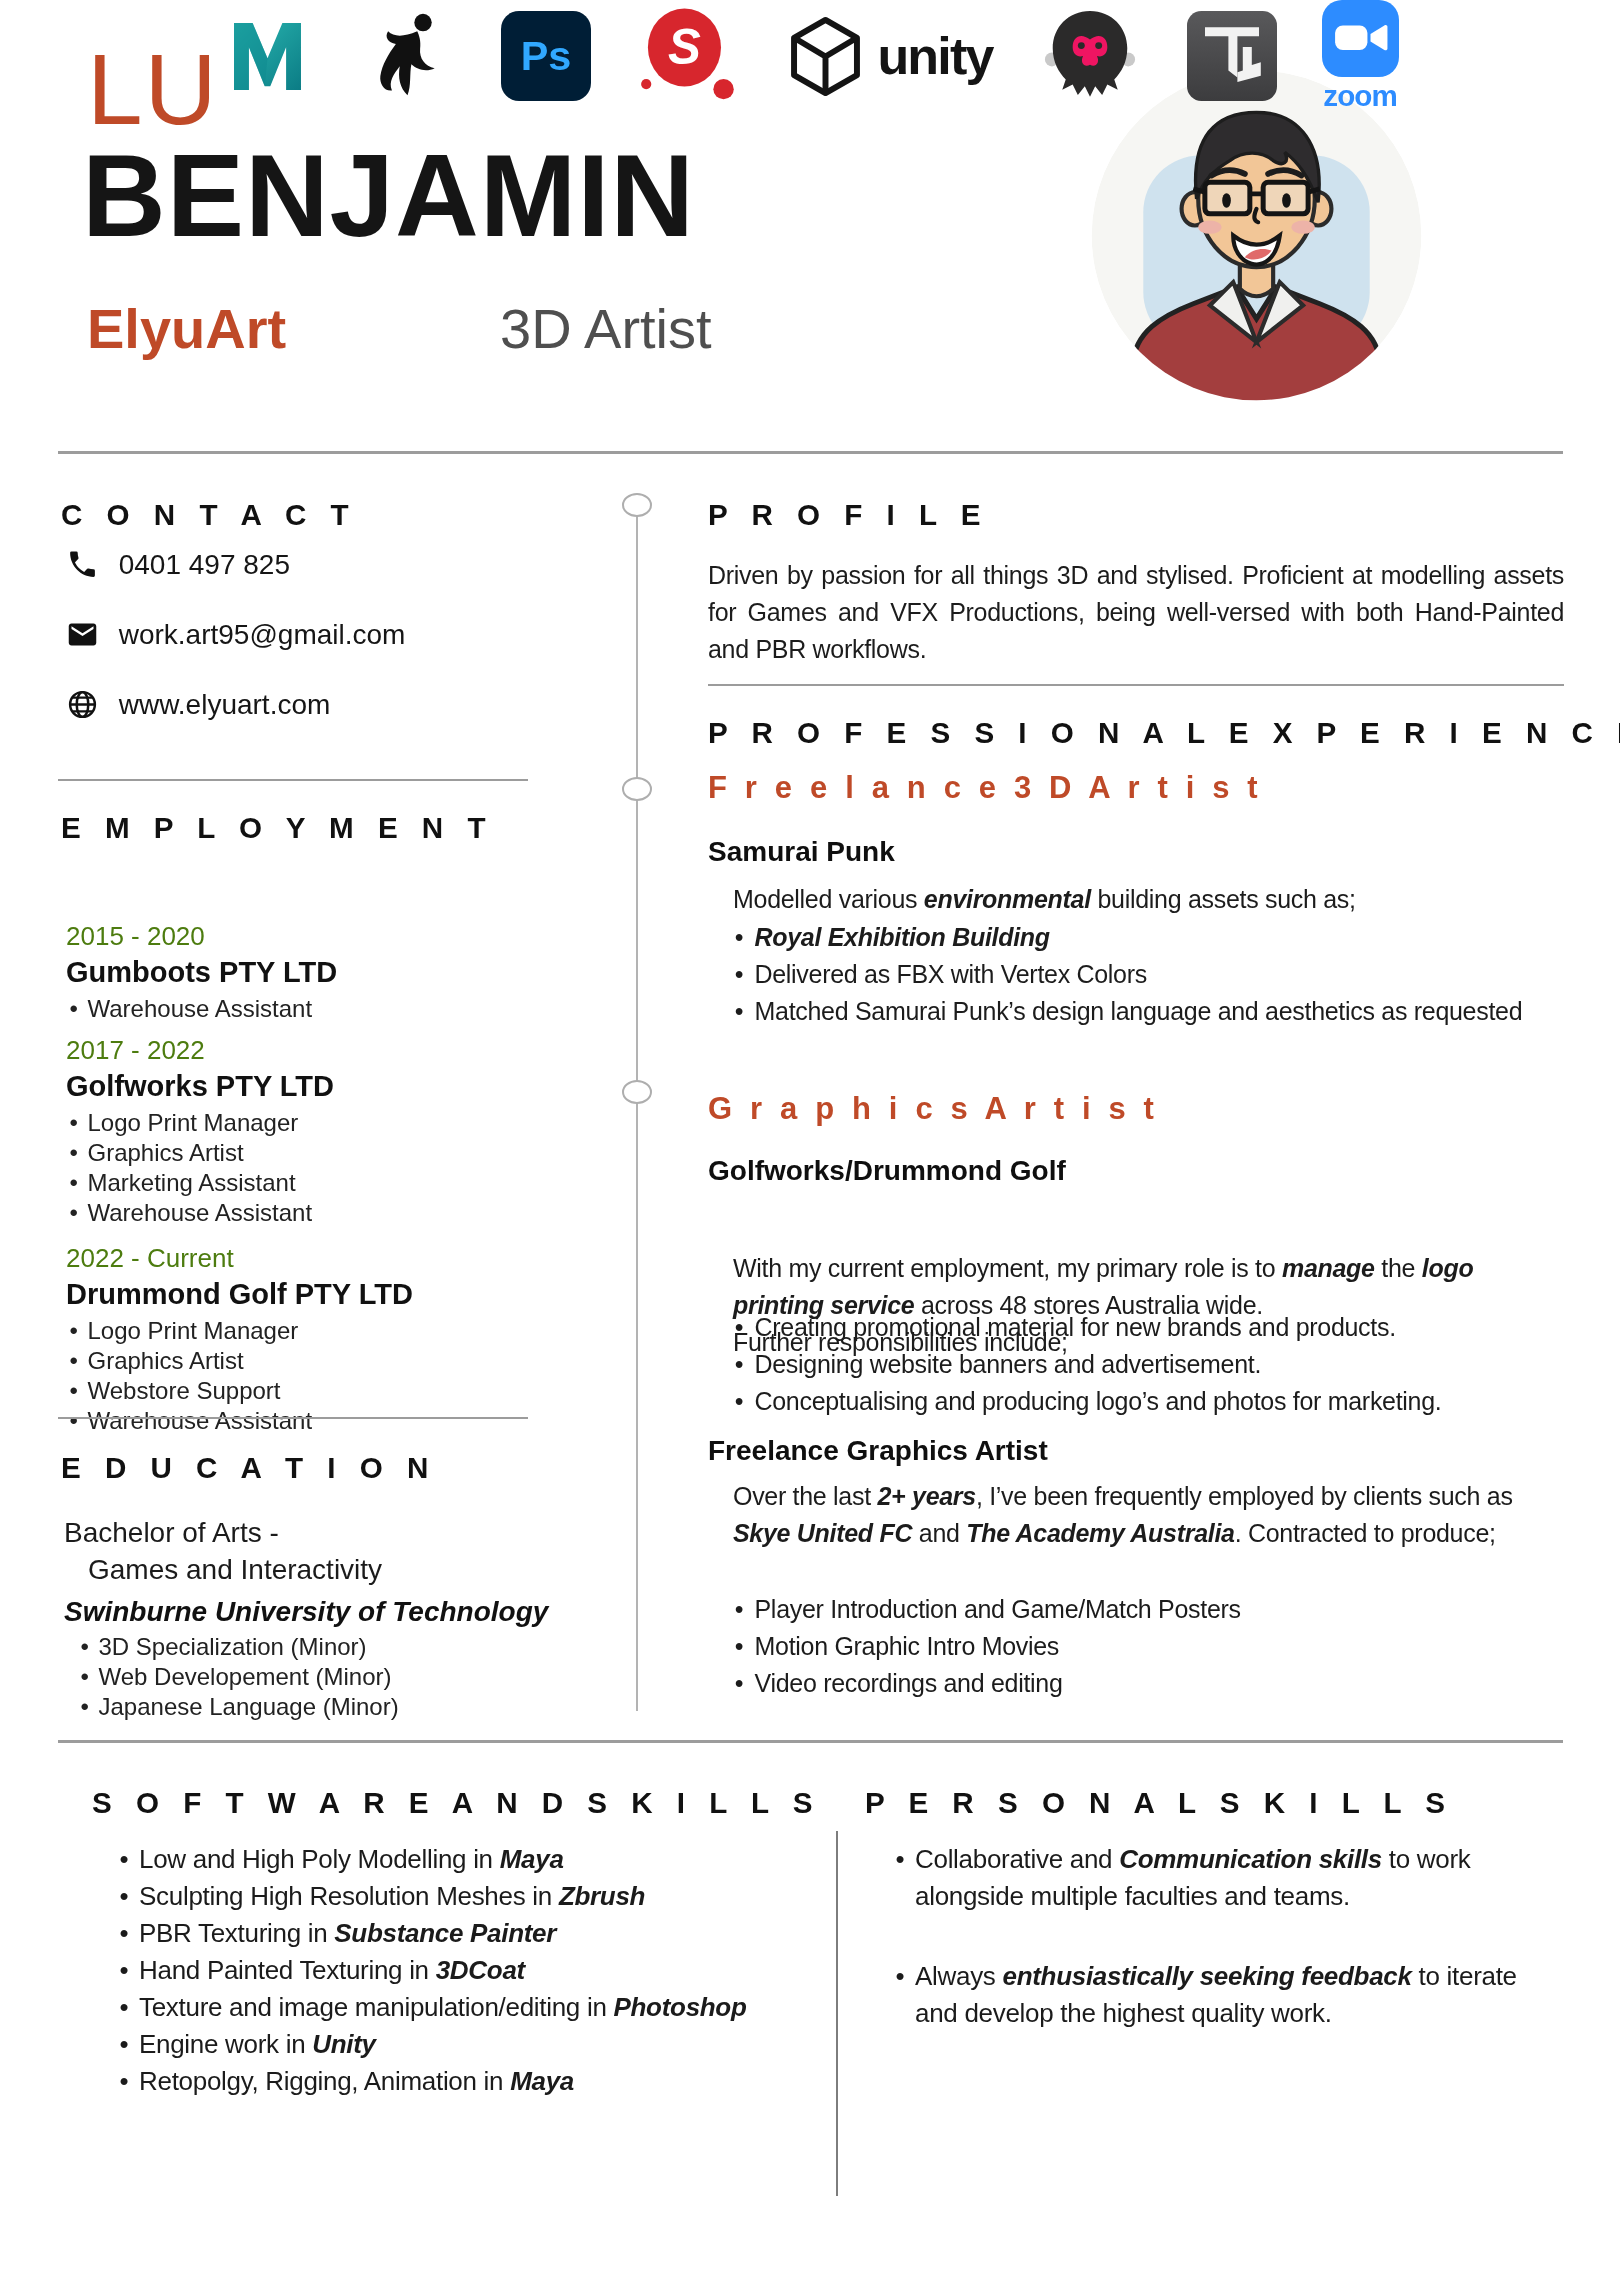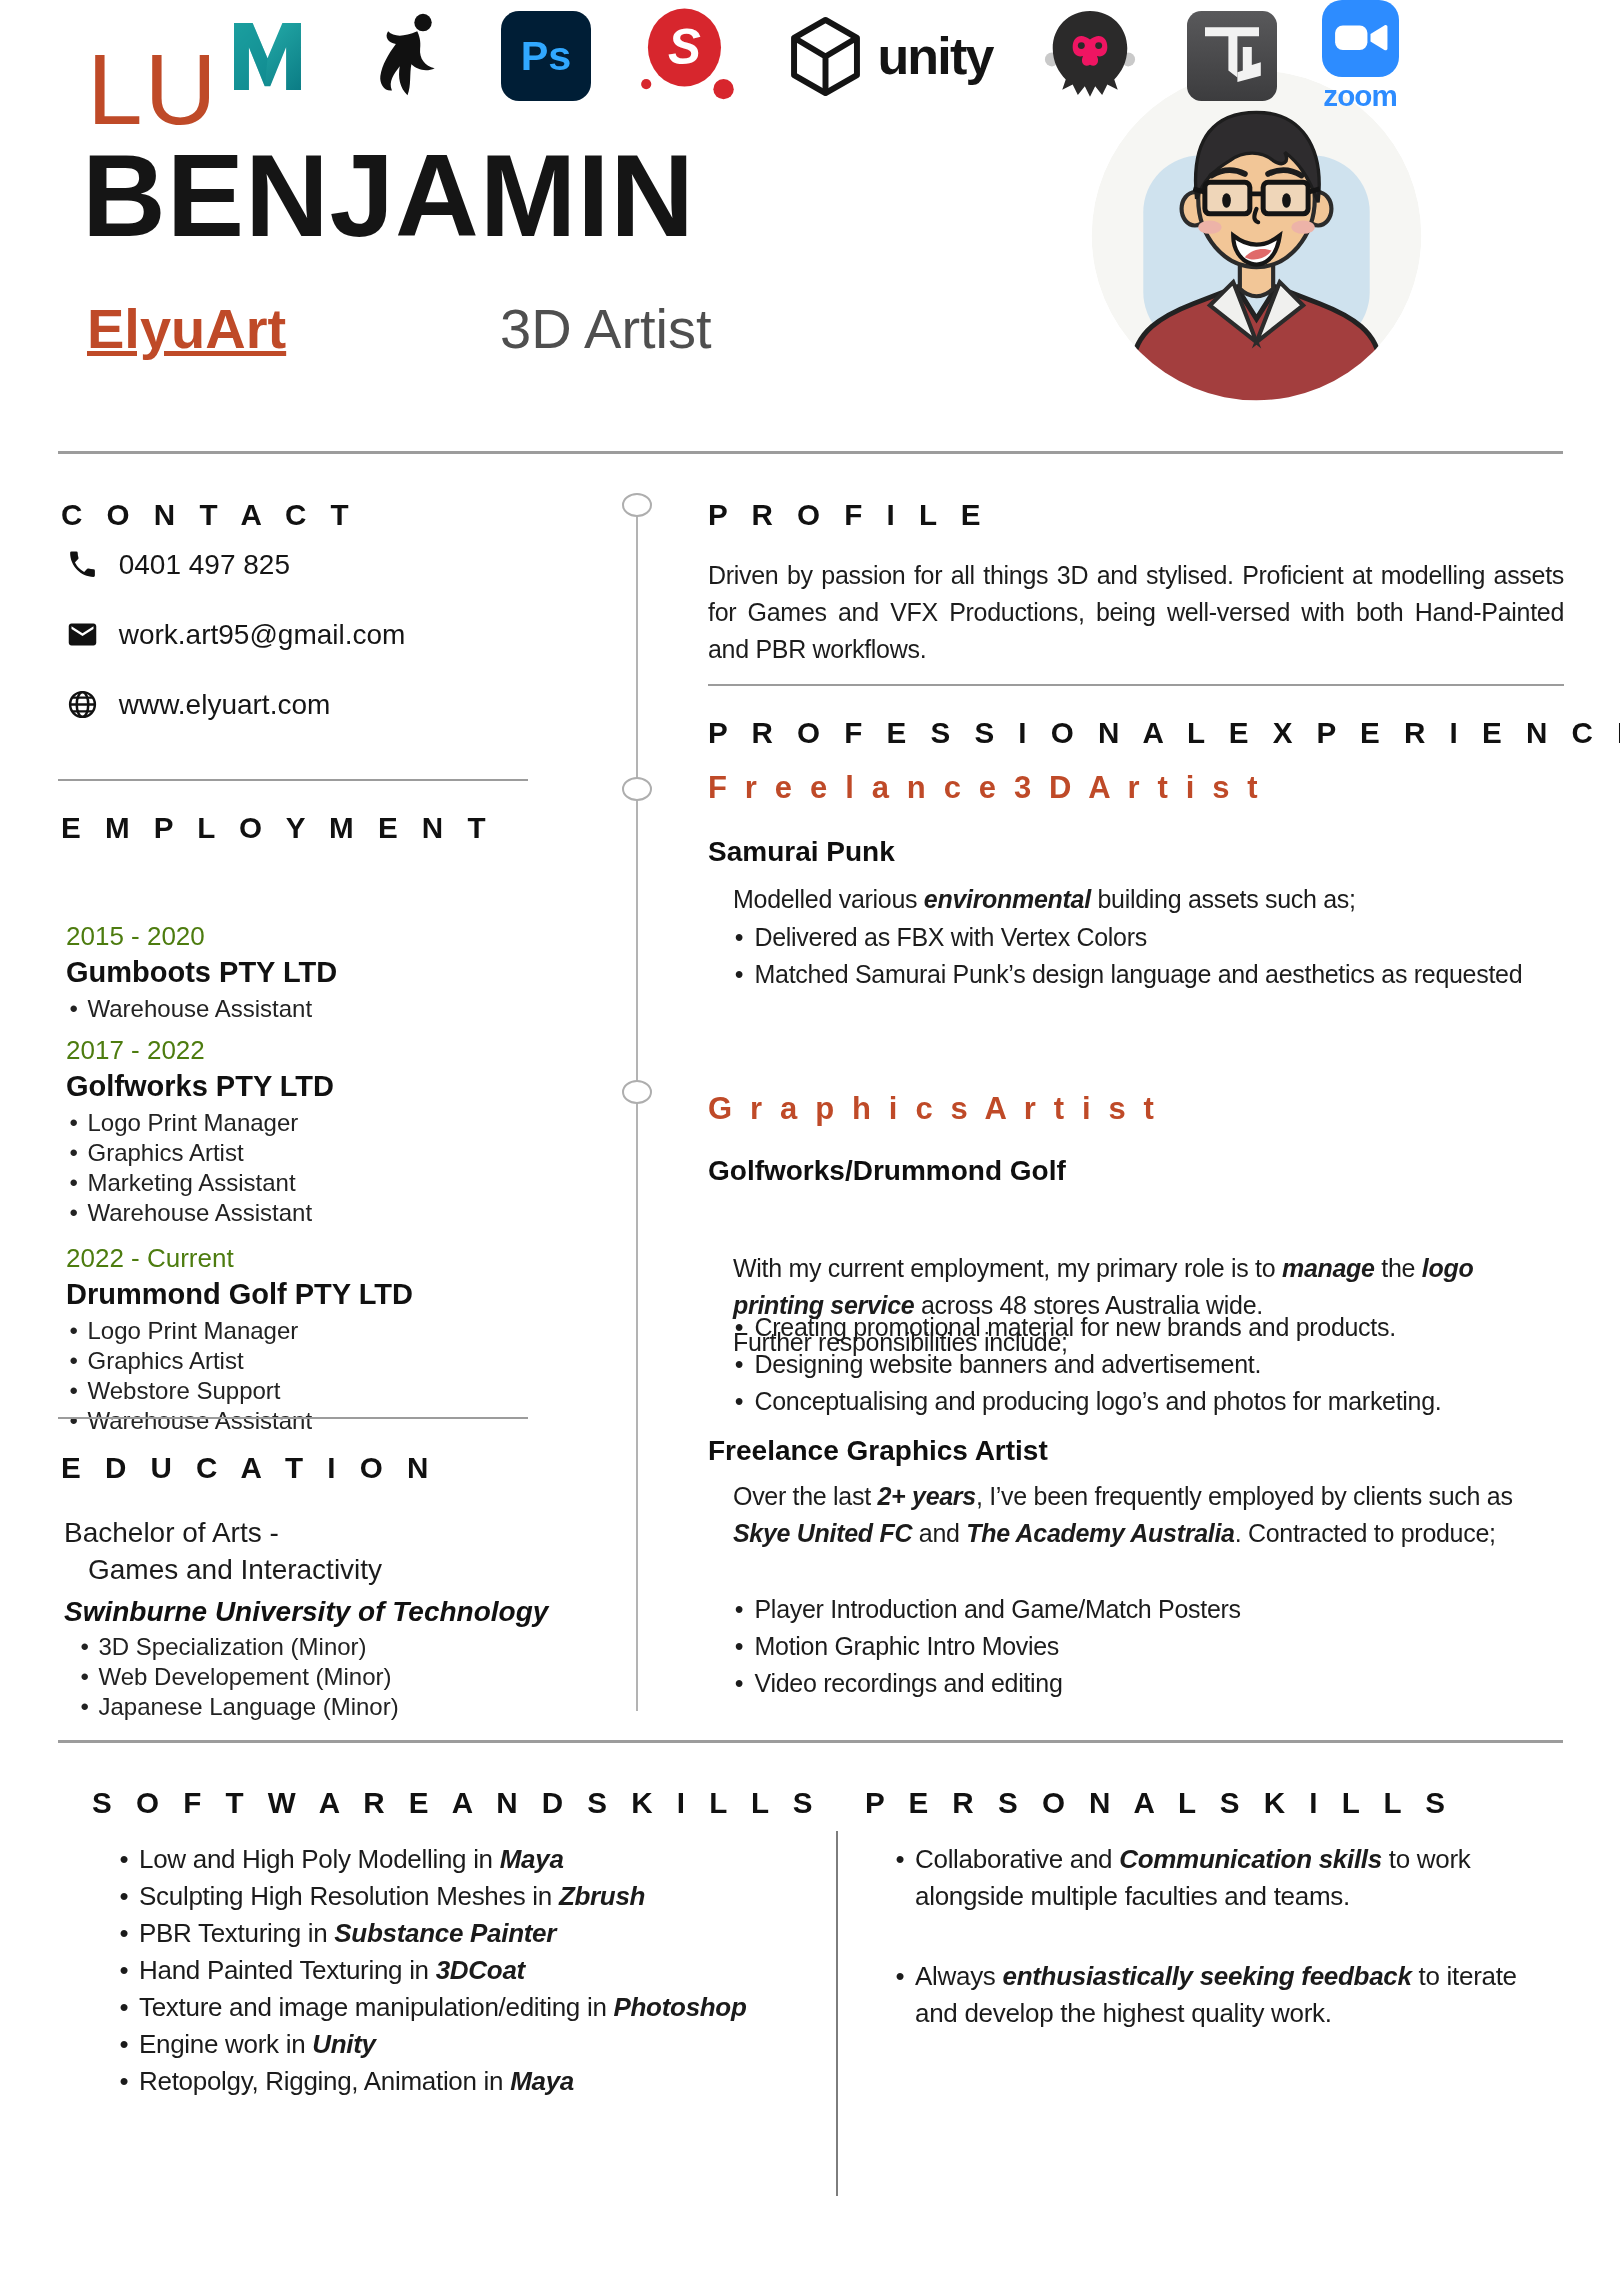--- a/index.html
+++ b/index.html
@@ -10,21 +10,21 @@
     font-family:"Liberation Sans", sans-serif;
     color:#1b1b1b;
     overflow:hidden;
   }
   .abs { position:absolute; }
   b { font-weight:bold; font-style:italic; }
 
   
   .name1 { font-size:100px; line-height:1; color:#bf4a28; letter-spacing:1.8px; }
   .name2 { font-size:116px; line-height:1; font-weight:bold; color:#151515; letter-spacing:0.9px; }
-  .brand { font-size:56px; color:#bf4a28; font-weight:bold;text-decoration:underline; }
+  .brand { font-size:56px; color:#bf4a28; font-weight:bold; }
   .role  { font-size:56px; color:#4f4f4f; }
   .avatar { width:333px; height:333px; border-radius:50%; overflow:hidden; }
 
   .hr { background:#9c9c9c; }
 
   
   .h-section { font-size:29.6px; font-weight:bold; letter-spacing:0.27em; color:#111; white-space:nowrap; }
   .h-sub { font-size:31px; font-weight:bold; letter-spacing:0.15em; color:#bf4a28; white-space:nowrap; }
 
   
@@ -208,20 +208,21 @@
 <div class="abs body-p just" style="left:708px; top:557px; width:856px;">Driven by passion for all things 3D and stylised. Proficient at modelling assets for Games and VFX Productions, being well-versed with both Hand-Painted and PBR workflows.</div>
 
 <div class="abs hr" style="left:708px; top:684px; width:856px; height:1.8px;"></div>
 
 <div class="abs h-section" style="left:708px; top:716px;">P R O F E S S I O N A L   E X P E R I E N C E</div>
 
 <div class="abs h-sub" style="left:708px; top:770px;">F r e e l a n c e   3 D   A r t i s t</div>
 <div class="abs client" style="left:708px; top:836px;">Samurai Punk</div>
 <div class="abs body-p" style="left:733px; top:881px; width:833px;">Modelled various <b>environmental</b> building assets such as;</div>
 <div class="abs body-p blist" style="left:733px; top:919px; width:833px;">
+  <div><b>Royal Exhibition Building</b></div>
   <div>Delivered as FBX with Vertex Colors</div>
   <div>Matched Samurai Punk’s design language and aesthetics as requested</div>
 </div>
 
 <div class="abs h-sub" style="left:708px; top:1091px;">G r a p h i c s   A r t i s t</div>
 <div class="abs client" style="left:708px; top:1155px;">Golfworks/Drummond Golf</div>
 <div class="abs body-p" style="left:733px; top:1250px; width:833px;">With my current employment, my primary role is to <b>manage</b> the <b>logo printing service</b> across 48 stores Australia wide.<br>Further responsibilities include;</div>
 <div class="abs body-p blist" style="left:733px; top:1309px; width:833px;">
   <div>Creating promotional material for new brands and products.</div>
   <div>Designing website banners and advertisement.</div>

